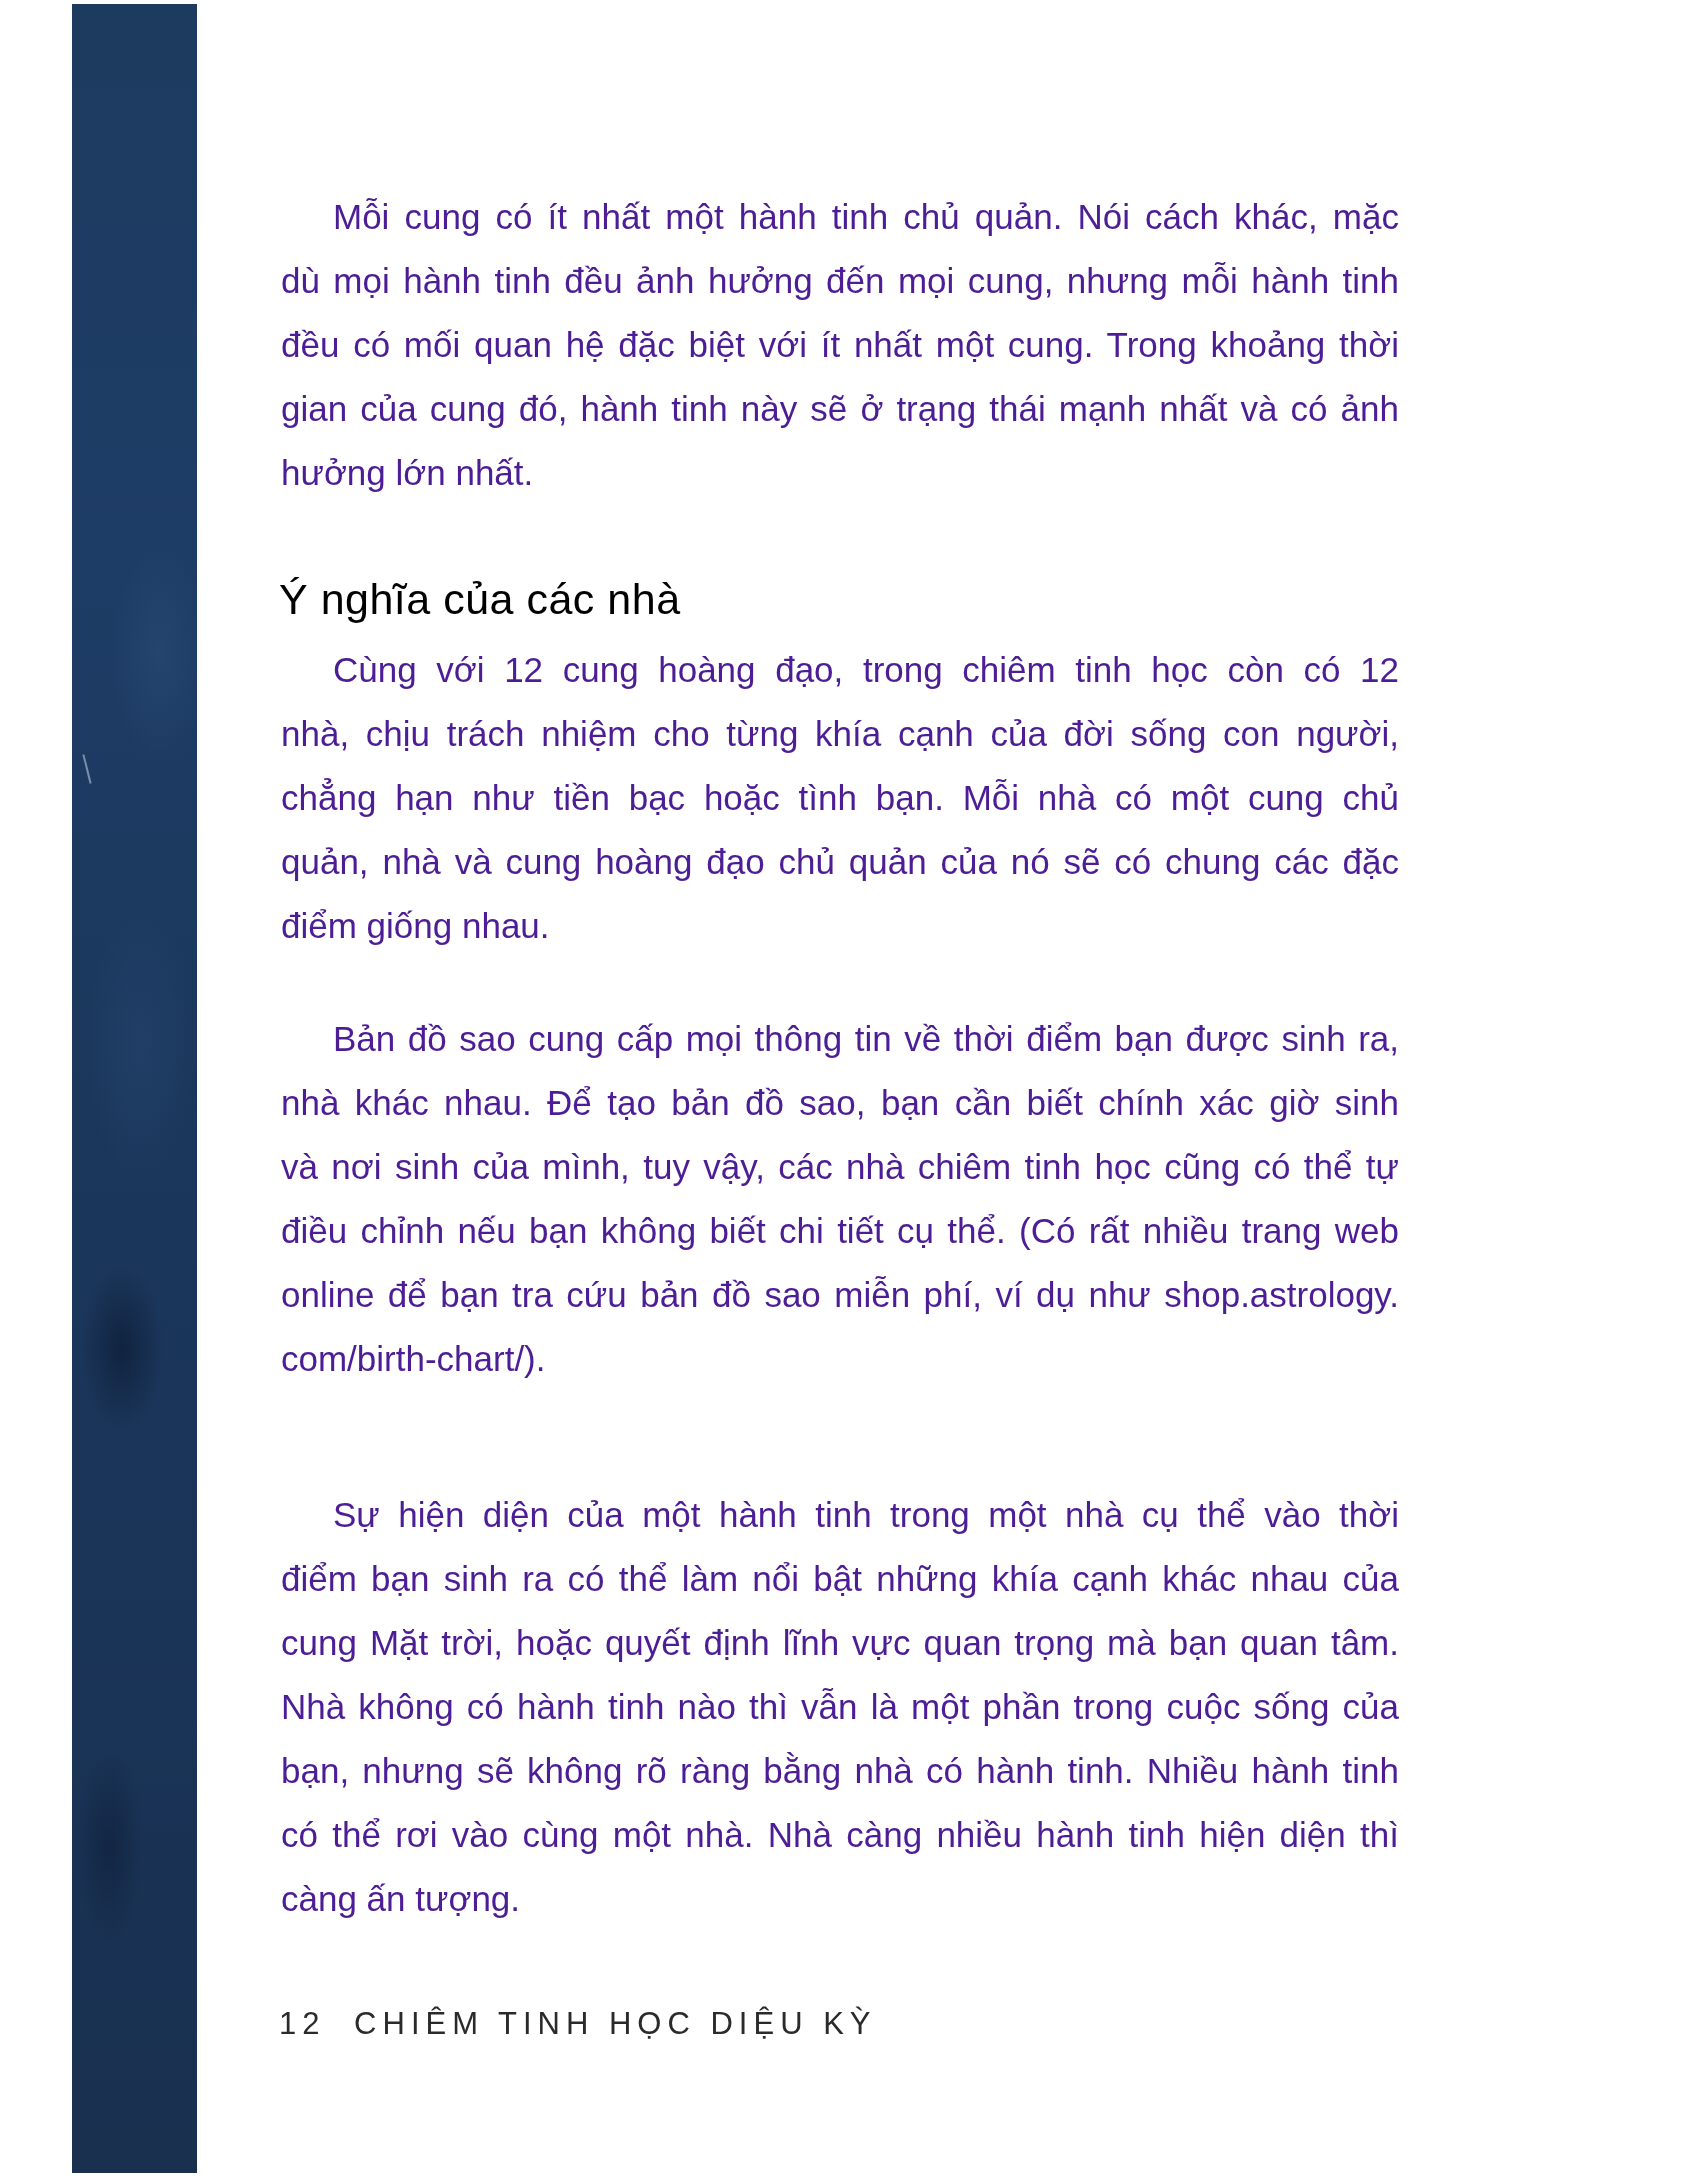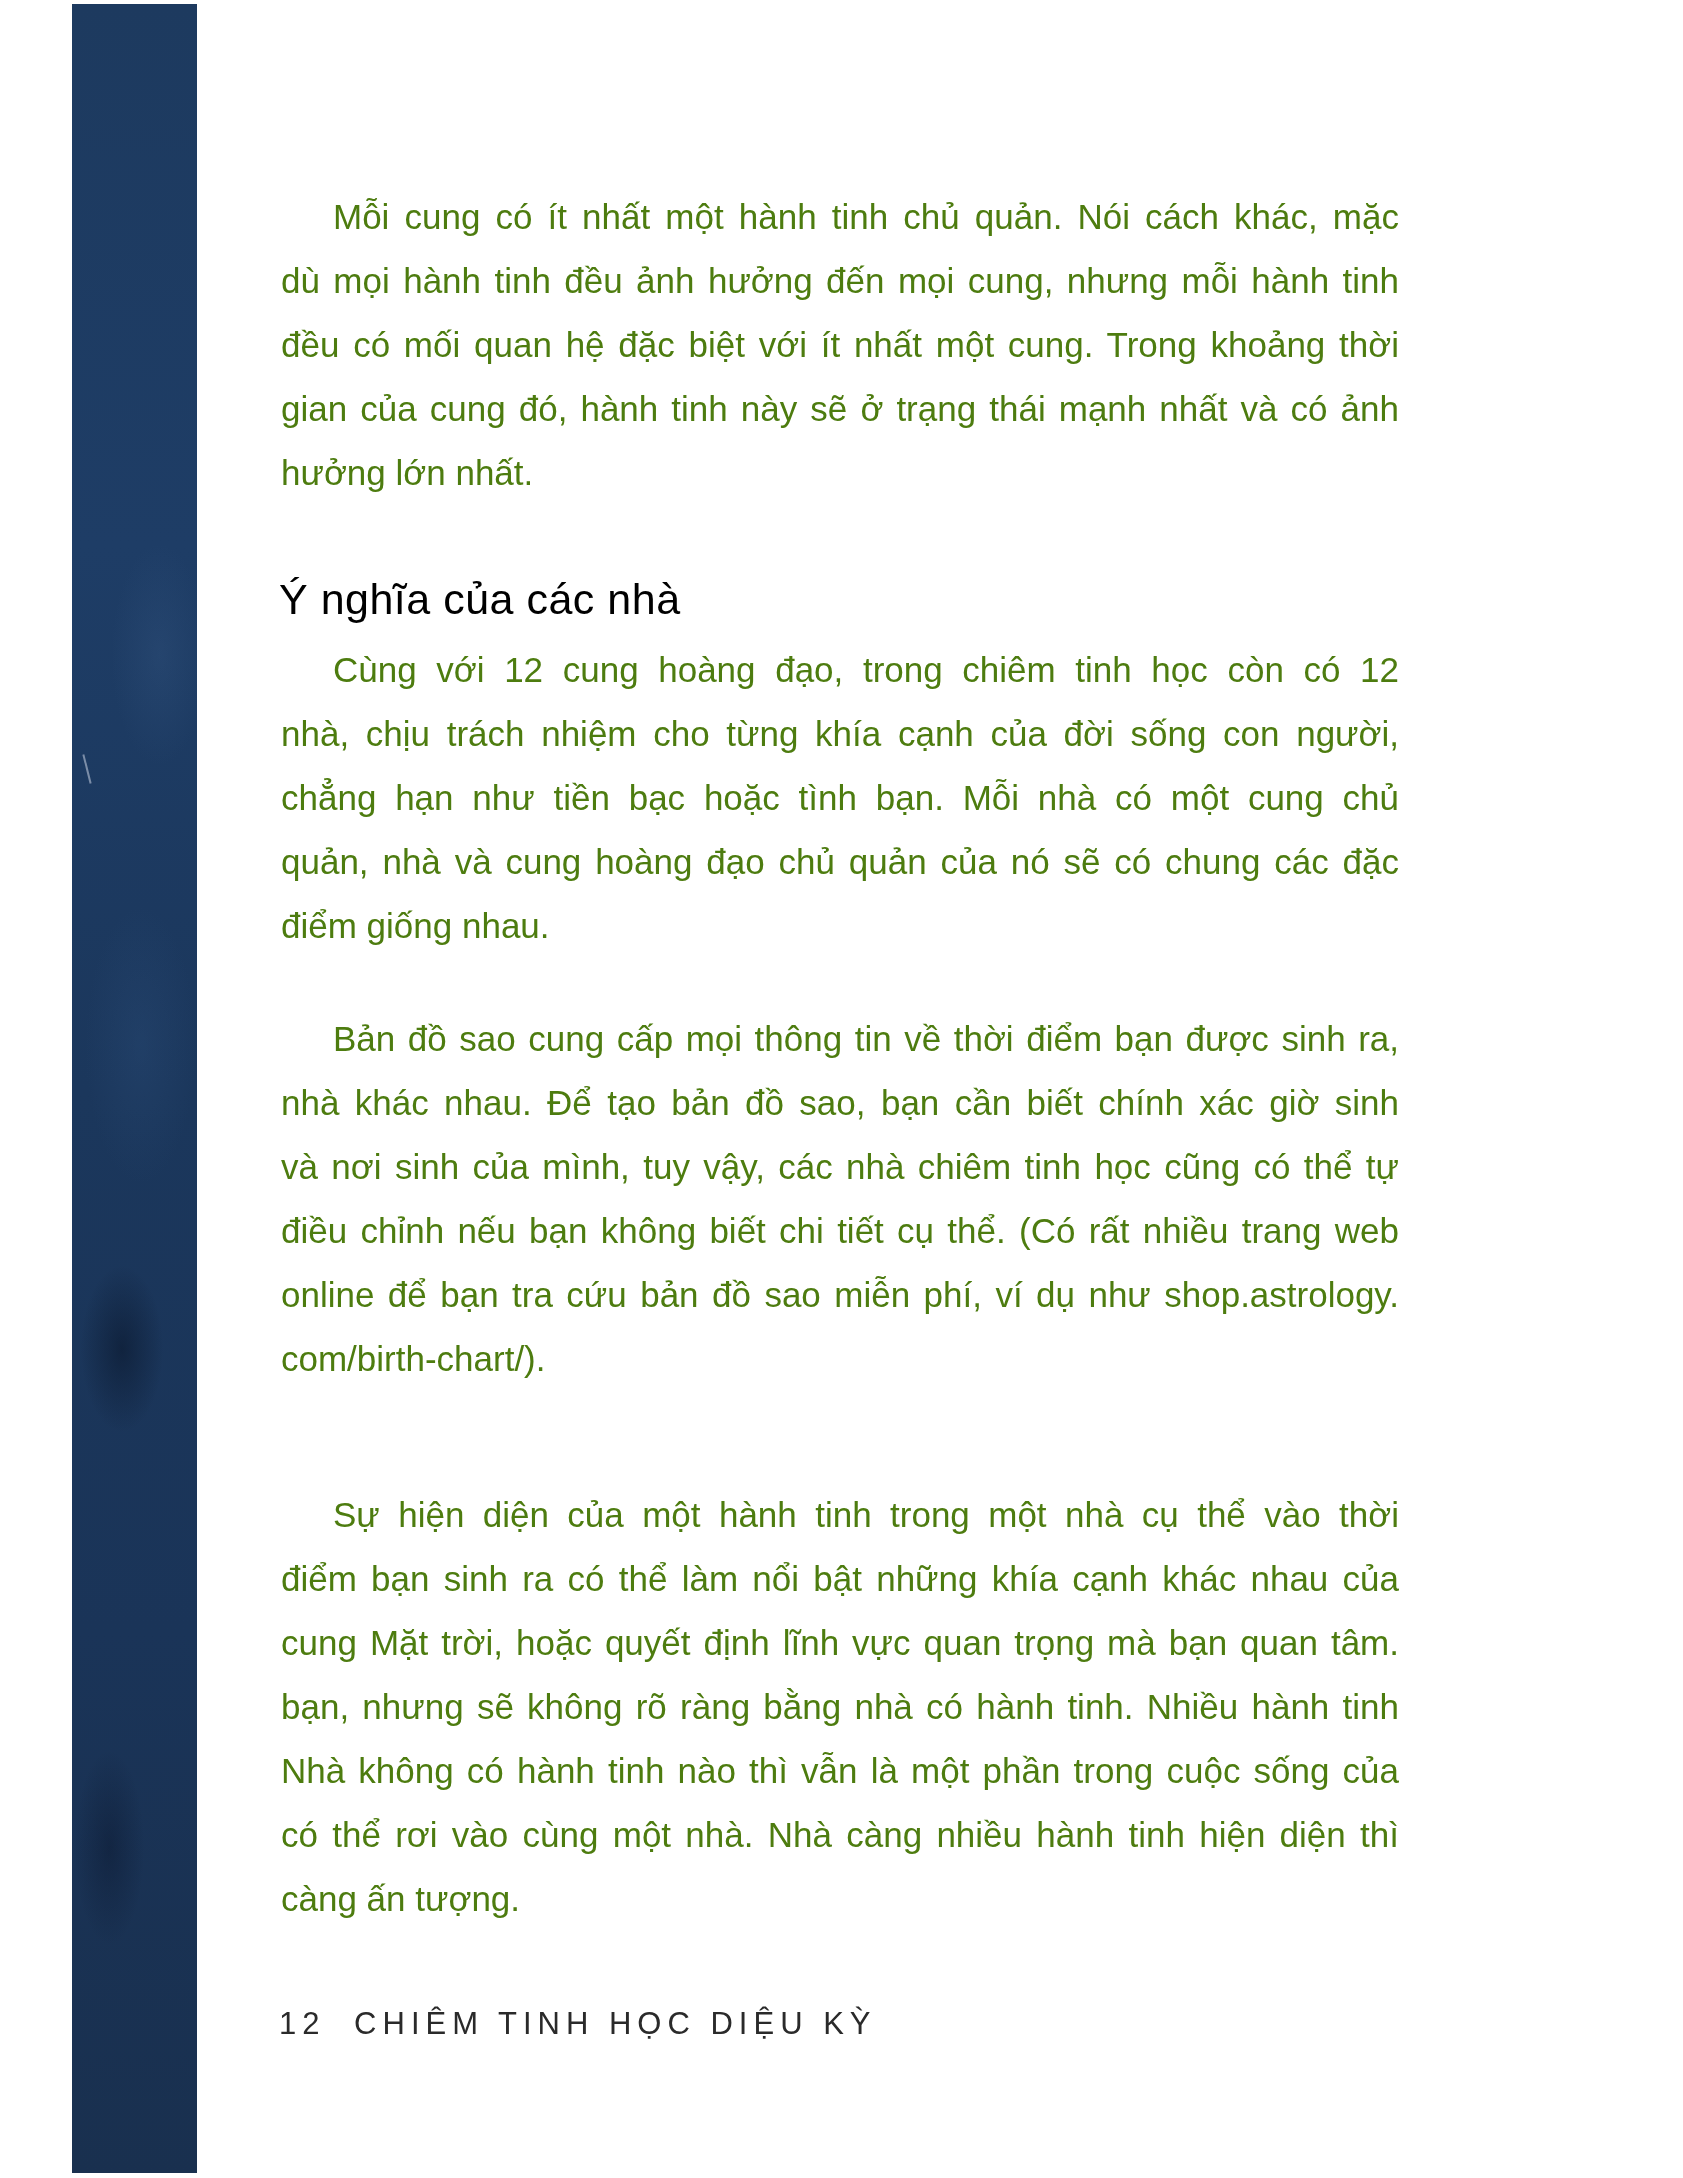--- a/index.html
+++ b/index.html
@@ -13,21 +13,21 @@
       radial-gradient(ellipse 79px 198px at 55% 48%, rgba(45,80,125,0.3), rgba(45,80,125,0) 70%),
       linear-gradient(180deg, #1d3a5f 0%, #1e3d66 25%, #1b375c 50%, #1a3458 75%, #19304f 100%);
   }
   .stripe .speck {
     position: absolute; left: 14px; top: 750px; width: 2px; height: 30px;
     background: rgba(200,210,225,0.55); transform: rotate(-14deg);
   }
   .column {
     position: absolute; left: 281px; width: 1118px;
     font-family: "Liberation Sans", sans-serif;
-    color: #4d7c0f;
+    color: #4c1d95;
   }
   .line {
     display: block; height: 64px; line-height: 64px; font-size: 35px;
     text-align: justify; text-align-last: justify; white-space: nowrap;
   }
   .line.last { text-align-last: left; }
   .line.first { padding-left: 52px; }
   .line span { display: inline-block; width: 100%; text-align: justify; text-align-last: justify; white-space: normal; }
   .line.last span { text-align-last: left; }
   .heading {
@@ -73,22 +73,22 @@
   <div class="line"><span>và nơi sinh của mình, tuy vậy, các nhà chiêm tinh học cũng có thể tự</span></div>
   <div class="line"><span>điều chỉnh nếu bạn không biết chi tiết cụ thể. (Có rất nhiều trang web</span></div>
   <div class="line"><span>online để bạn tra cứu bản đồ sao miễn phí, ví dụ như shop.astrology.</span></div>
   <div class="line last"><span>com/birth-chart/).</span></div>
 </div>
 
 <div class="column" style="top:1483px;">
   <div class="line first"><span>Sự hiện diện của một hành tinh trong một nhà cụ thể vào thời</span></div>
   <div class="line"><span>điểm bạn sinh ra có thể làm nổi bật những khía cạnh khác nhau của</span></div>
   <div class="line"><span>cung Mặt trời, hoặc quyết định lĩnh vực quan trọng mà bạn quan tâm.</span></div>
+  <div class="line"><span>Nhà không có hành tinh nào thì vẫn là một phần trong cuộc sống của</span></div>
   <div class="line"><span>bạn, nhưng sẽ không rõ ràng bằng nhà có hành tinh. Nhiều hành tinh</span></div>
-  <div class="line"><span>Nhà không có hành tinh nào thì vẫn là một phần trong cuộc sống của</span></div>
   <div class="line"><span>có thể rơi vào cùng một nhà. Nhà càng nhiều hành tinh hiện diện thì</span></div>
   <div class="line last"><span>càng ấn tượng.</span></div>
 </div>
 
 <div class="footer">
   <span class="pg">12</span>
   <span>CHIÊM TINH HỌC DIỆU KỲ</span>
 </div>
 
 

